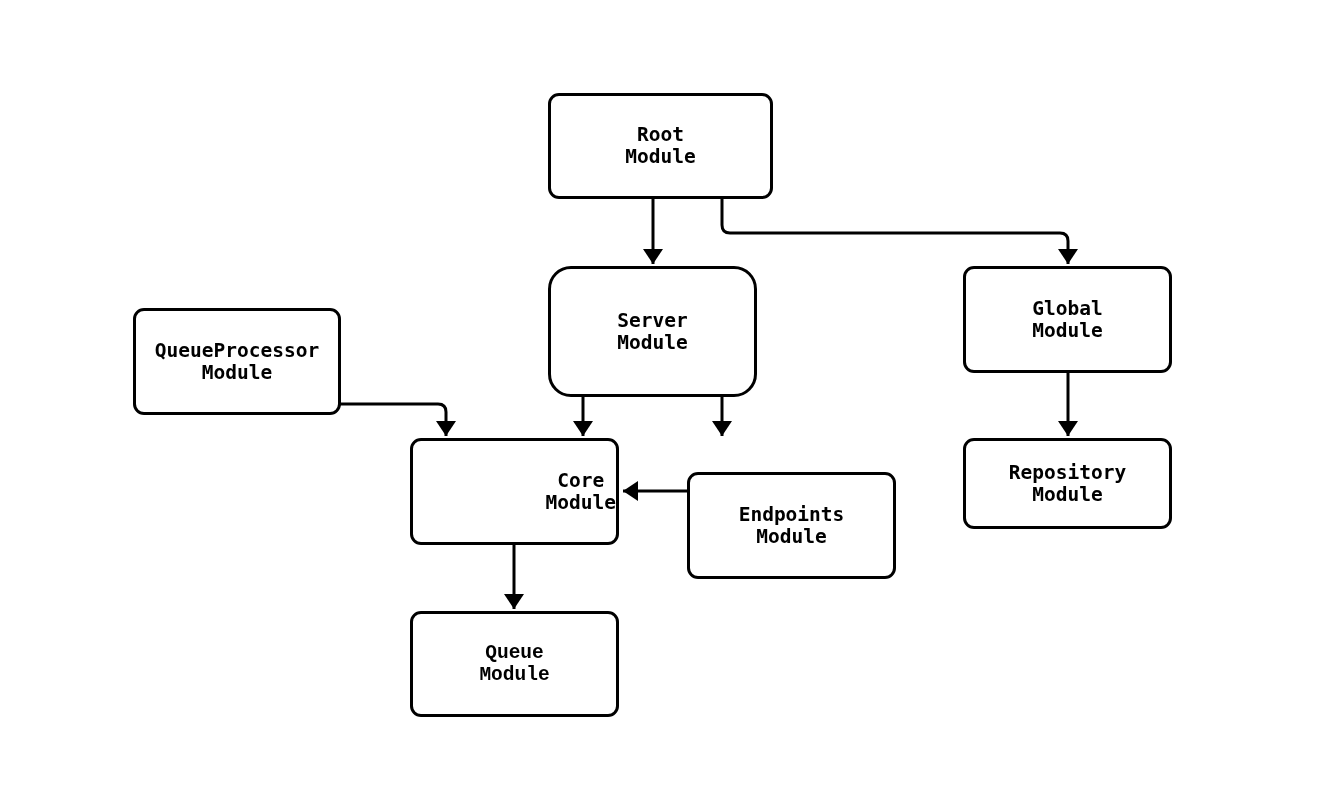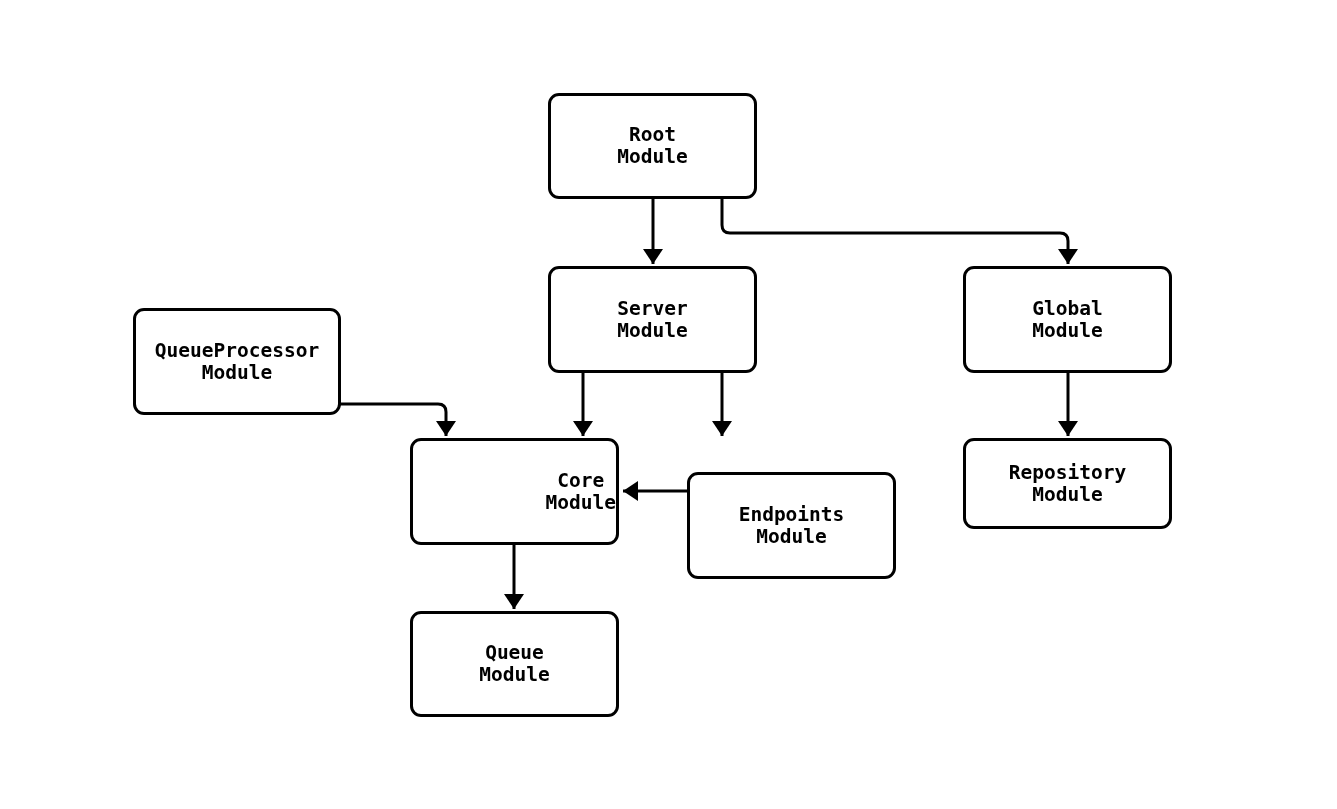--- a/index.html
+++ b/index.html
@@ -57,46 +57,46 @@
   <path d="M653,199 L653,264" class="edge" marker-end="url(#arrowhead)"></path>
       <path d="M722,199 L722,225 Q722,233 730,233 L1060,233 Q1068,233 1068,241 L1068,264" class="edge" marker-end="url(#arrowhead)"></path>
       <path d="M237,373 L237,396 Q237,404 245,404 L438,404 Q446,404 446,412 L446,436" class="edge" marker-end="url(#arrowhead)"></path>
       <path d="M583,373 L583,436" class="edge" marker-end="url(#arrowhead)"></path>
       <path d="M722,373 L722,436" class="edge" marker-end="url(#arrowhead)"></path>
       <path d="M687,491 L623,491" class="edge" marker-end="url(#arrowhead)"></path>
       <path d="M1068,373 L1068,436" class="edge" marker-end="url(#arrowhead)"></path>
       <path d="M514,545 L514,609" class="edge" marker-end="url(#arrowhead)"></path>
     </svg>
   <div id="nodes-layer">
-      <div class="node" style="left: 548px; top: 93px; width: 209px; height: 106px;">
+      <div class="node" style="left: 548px; top: 93px; width: 225px; height: 106px;">
         <span class="node-label">Root
 Module</span>
       </div>
       <div class="node" style="left: 133px; top: 266px; width: 208px; height: 107px; margin-top: 42px;">
         <span class="node-label">QueueProcessor
 Module</span>
       </div>
-      <div class="node" style="left: 548px; top: 266px; width: 209px; height: 107px;">
+      <div class="node" style="left: 548px; top: 266px; width: 209px; height: 131px; border-radius: 23px;">
         <span class="node-label">Server
 Module</span>
       </div>
       <div class="node" style="left: 963px; top: 266px; width: 209px; height: 107px;">
         <span class="node-label">Global
 Module</span>
       </div>
       <div class="node" style="left: 410px; top: 438px; width: 209px; height: 107px; justify-content: flex-end;">
         <span class="node-label">Core
 Module</span>
       </div>
       <div class="node" style="left: 687px; top: 438px; width: 209px; height: 107px; margin-top: 34px;">
         <span class="node-label">Endpoints
 Module</span>
       </div>
       <div class="node" style="left: 963px; top: 438px; width: 209px; height: 91px; justify-content: center;">
         <span class="node-label">Repository
 Module</span>
       </div>
-      <div class="node" style="left: 410px; top: 611px; width: 209px; height: 106px;">
+      <div class="node" style="left: 410px; top: 611px; width: 209px; height: 106px; font-family: Liberation Mono, monospace;">
         <span class="node-label">Queue
 Module</span>
       </div>
     </div>
 </div>
 
 </body></html>

